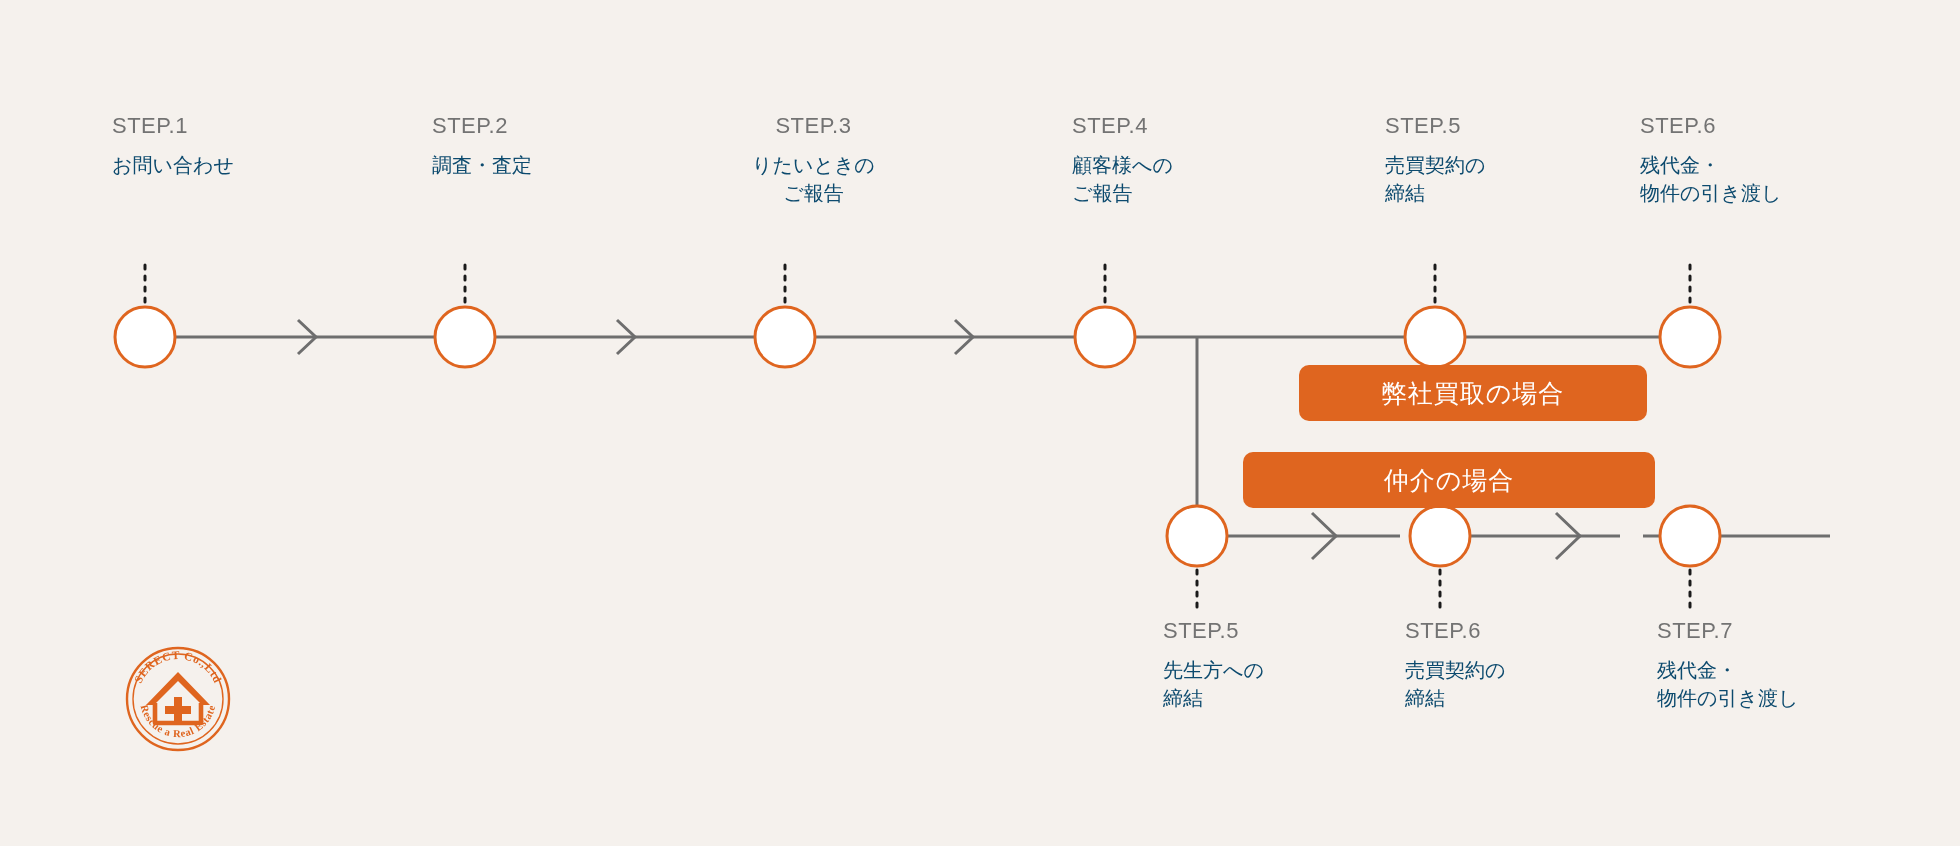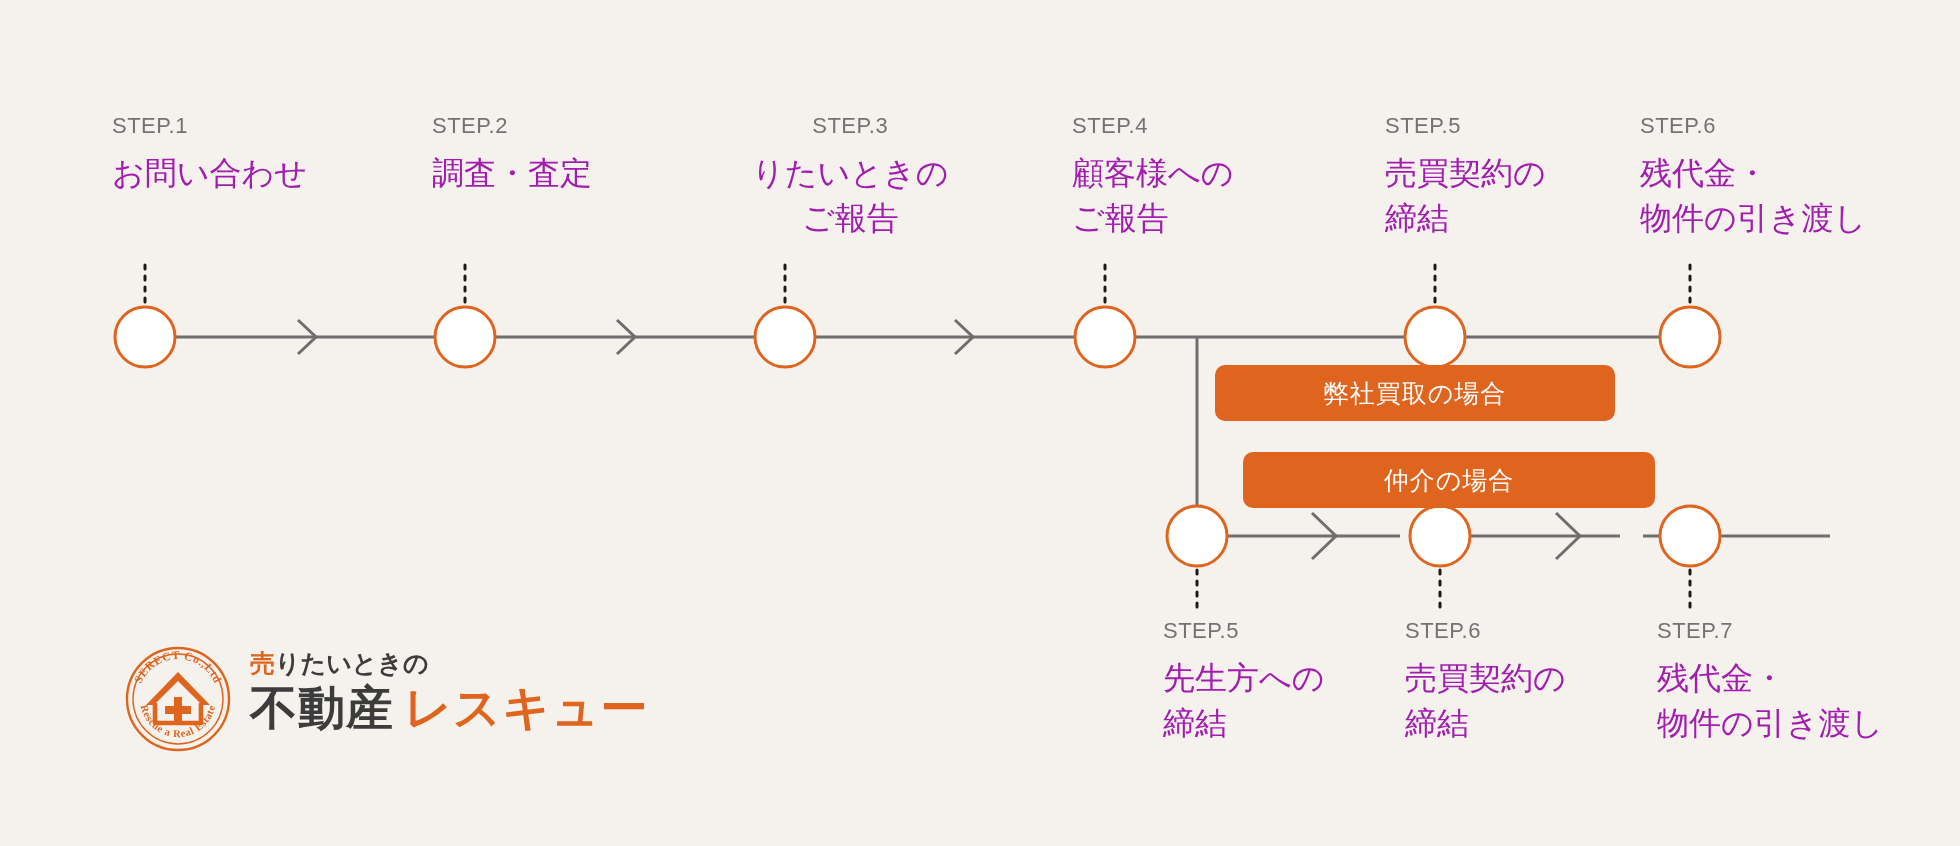--- a/index.html
+++ b/index.html
@@ -20,22 +20,22 @@
   .step{position:absolute;}
   .step-num{
     color:#737373;
     font-size:22px;
     letter-spacing:.5px;
     line-height:1;
     white-space:nowrap;
     margin:0 0 14px 0;
   }
   .step-title{
-    color:#a21caf;
-    font-size:32px;
+    color:#0c4a6e;
+    font-size:20px;
     line-height:1.42;
     white-space:pre-line;
     font-weight:400;
   }
 
   
   .pill{
     position:absolute;
     background:#DF651F;
     border-radius:10px;
@@ -159,21 +159,21 @@
     <div class="step-title">売買契約の
 締結</div>
   </div>
 
   <div class="step" style="left:1640px;top:115px;">
     <div class="step-num">STEP.6</div>
     <div class="step-title">残代金・
 物件の引き渡し</div>
   </div>
 
-  <div class="pill" style="left:1215px;top:365px;width:400px;height:56px;">
+  <div class="pill" style="left:1299px;top:365px;width:348px;height:56px;">
     <span>弊社買取の場合</span>
   </div>
 
   <div class="pill" style="left:1243px;top:452px;width:412px;height:56px;">
     <span>仲介の場合</span>
   </div>
 
   <div class="step" style="left:1163px;top:620px;">
     <div class="step-num">STEP.5</div>
     <div class="step-title">先生方への
@@ -209,19 +209,15 @@
       <rect x="50" y="52" width="8" height="26" fill="#DF651F"></rect>
       <rect x="41" y="61" width="26" height="8" fill="#DF651F"></rect>
       <text font-family="'Liberation Serif','DejaVu Serif',serif" font-size="11.5" font-weight="bold" fill="#DF651F" letter-spacing="0.6">
         <textPath href="#arcTop" startOffset="50%" text-anchor="middle">SERECT Co.,Ltd</textPath>
       </text>
       <text font-family="'Liberation Serif','DejaVu Serif',serif" font-size="10.5" font-weight="bold" fill="#DF651F" letter-spacing="0.6">
         <textPath href="#arcBot" startOffset="50%" text-anchor="middle">Rescue a Real Estate</textPath>
       </text>
     </svg>
 
-    <div id="logo-words">
-      <div class="logo-line1"><span class="hl">売</span><span>りたいときの</span></div>
-      <div class="logo-line2"><span>不動産</span><span class="hl" style="margin-left:10px;">レスキュー</span></div>
-    </div>
   </div>
 
 </div>
 
 </body></html>

